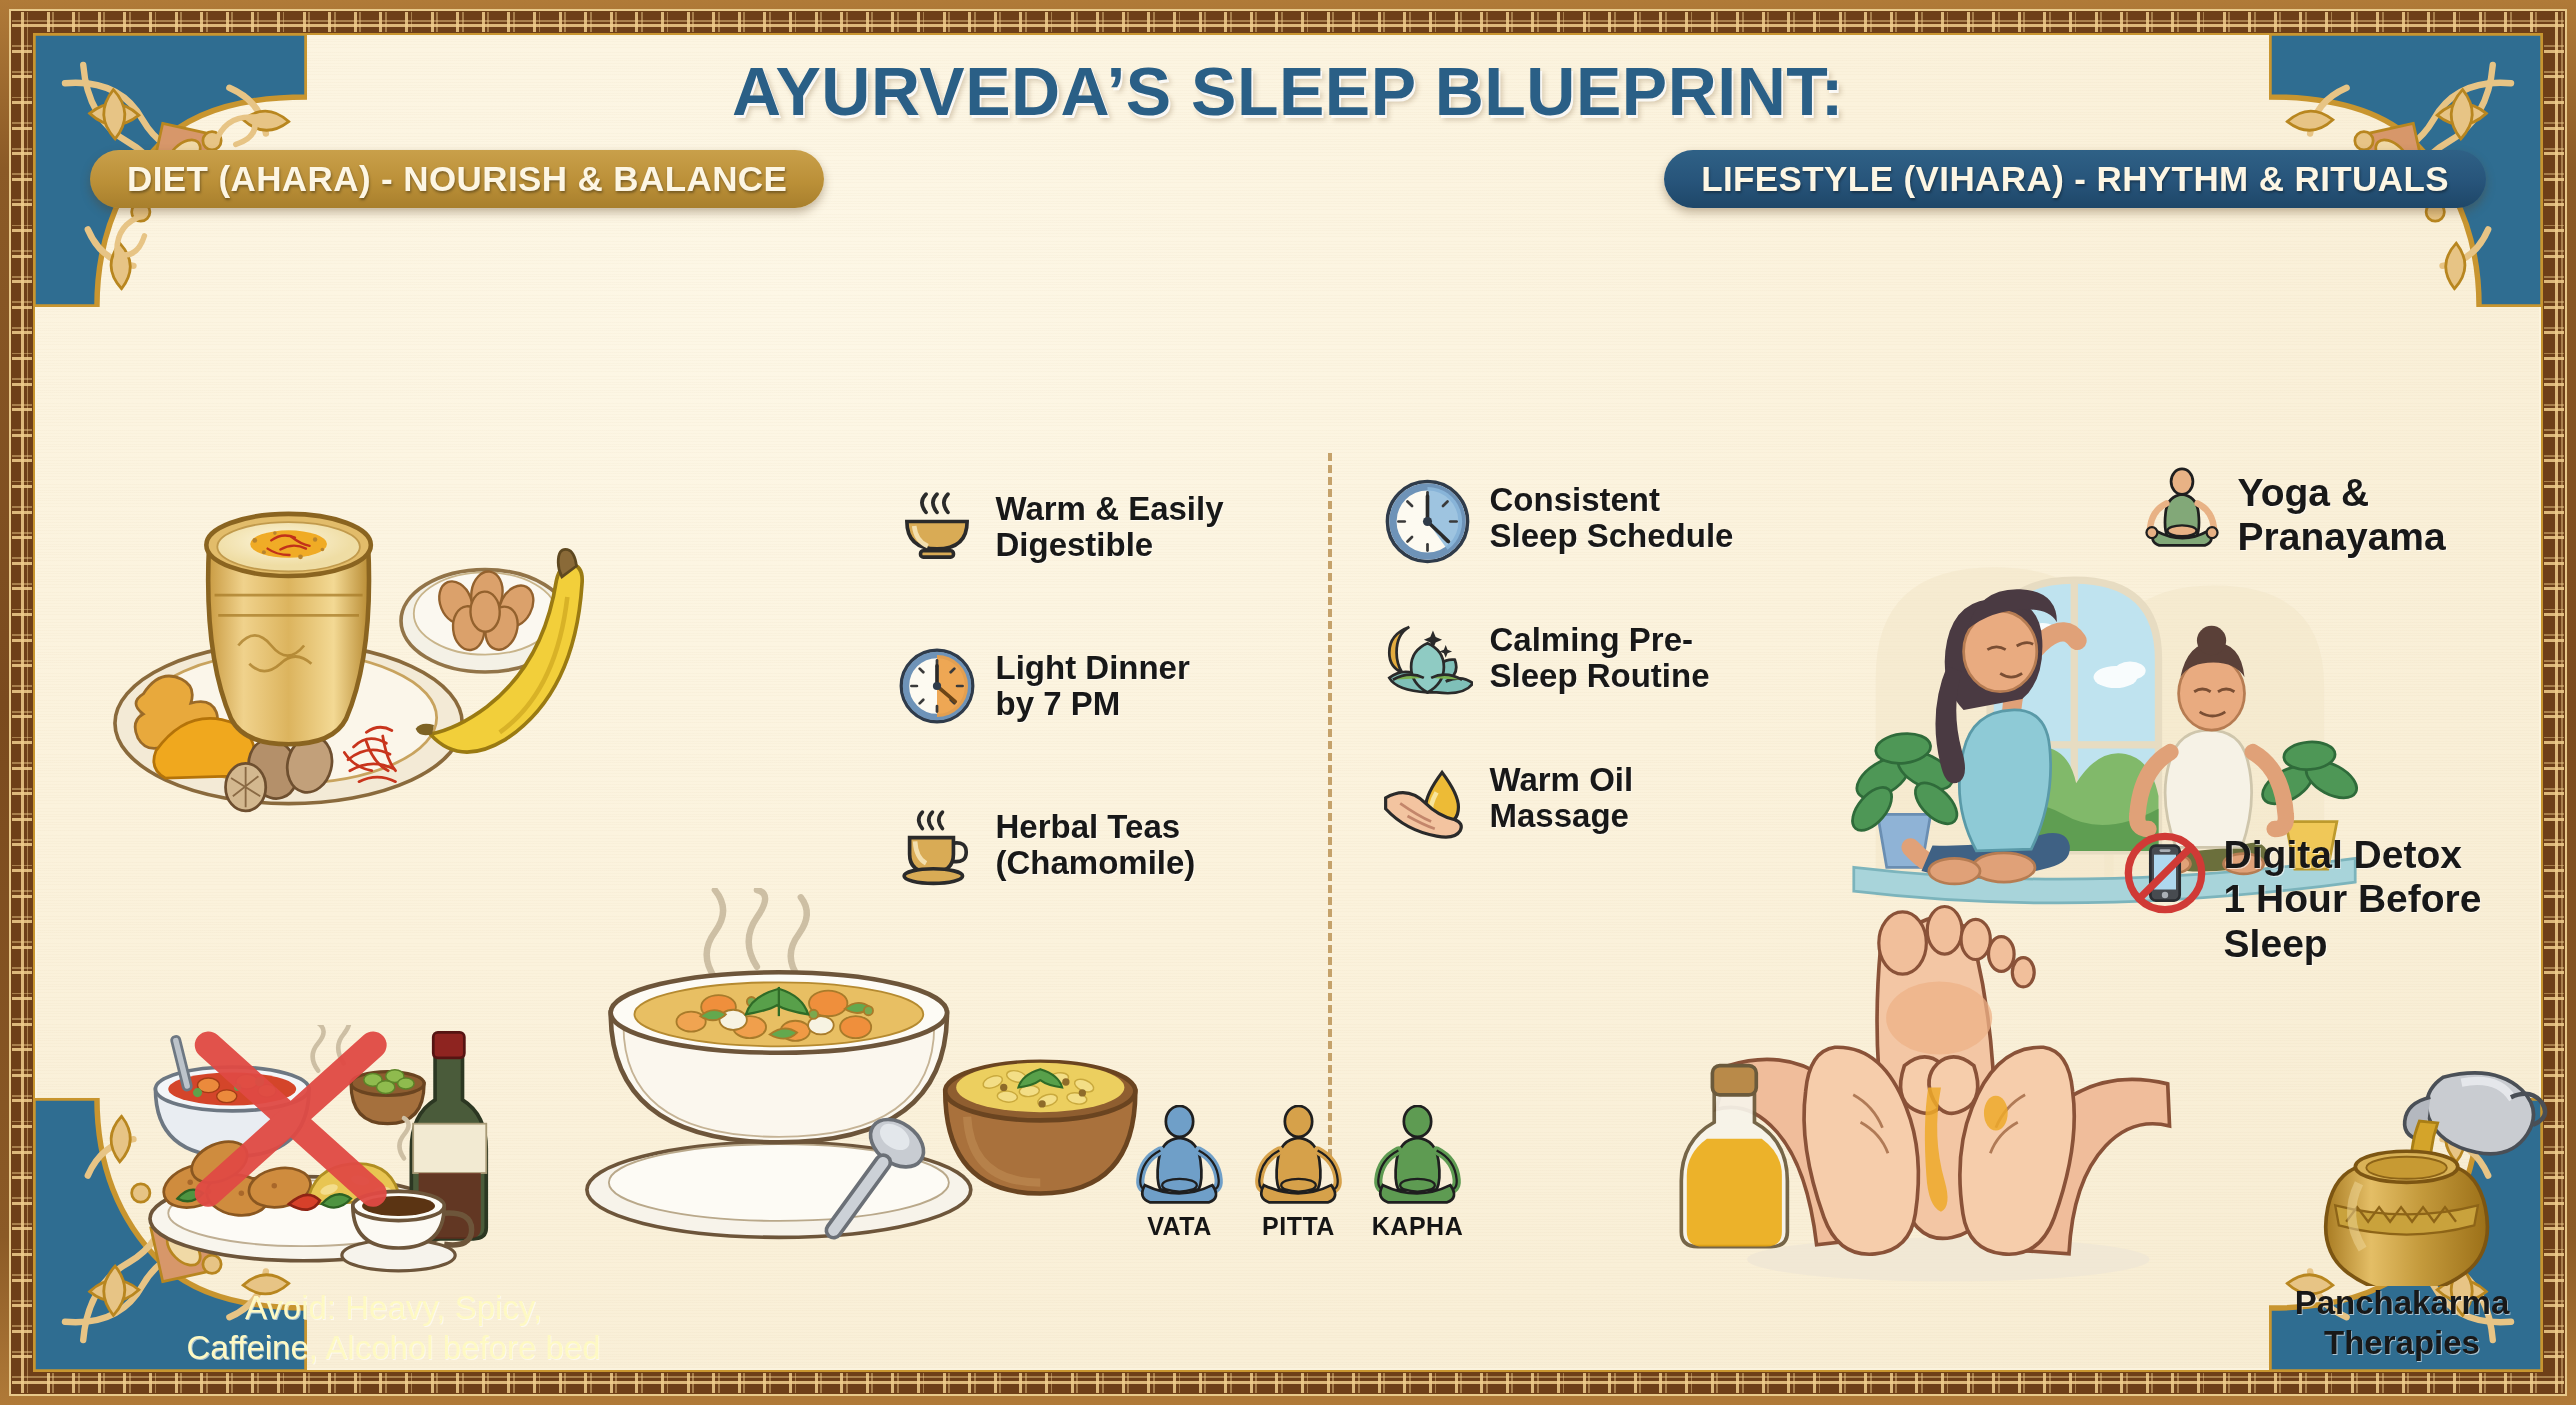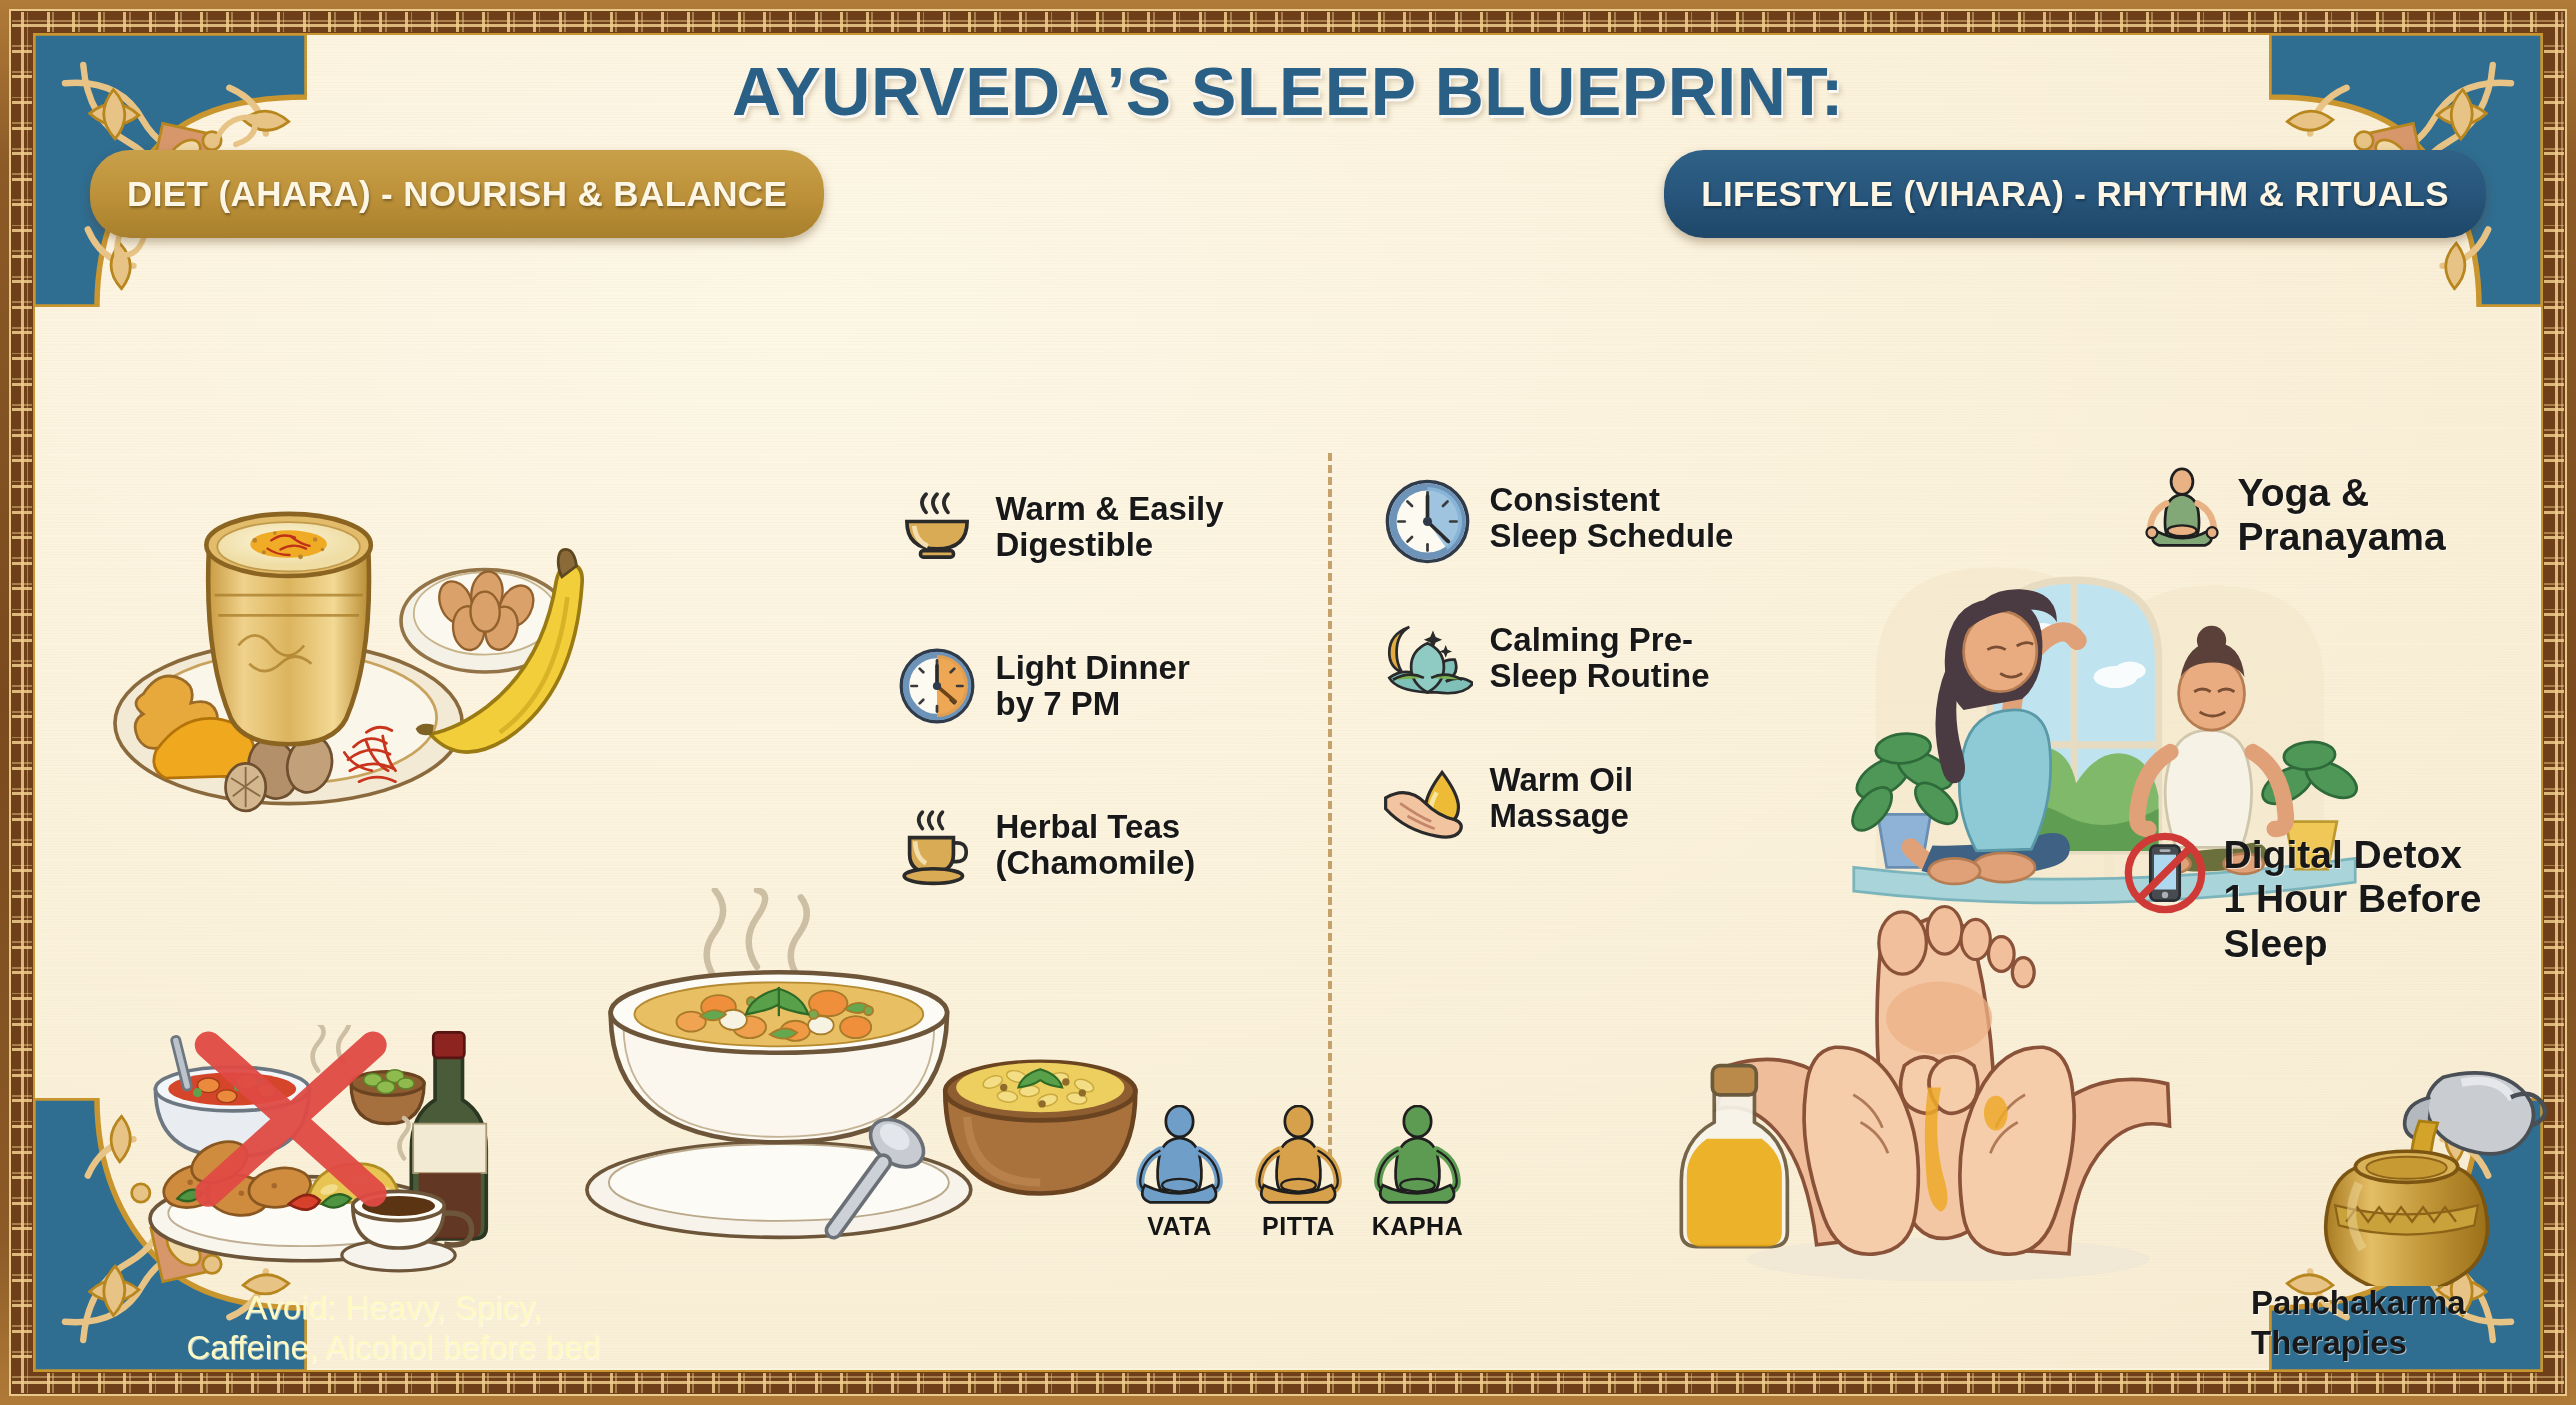--- a/index.html
+++ b/index.html
@@ -67,21 +67,21 @@
     text-shadow:1.8px 2.7px 0 rgba(255,255,255,.85), 3.7px 4.6px 5.5px rgba(110,80,40,.25);
   }
   .title2 {
     font-size:68px; font-weight:bold; color:#141414;
     letter-spacing:0.3px; line-height:1.08; margin-top:5.5px;
     text-shadow:1.8px 2.7px 0 rgba(255,255,255,.7), 3.7px 4.6px 6.4px rgba(110,80,40,.28);
   }
 
   .banners { display:flex; justify-content:space-between; padding:24px 53px 0 53px; }
   .banner {
-    border-radius:40px; padding:24px 37px;
+    border-radius:40px; padding:9px 37px;
     color:#fdf6e4; font-size:35px; font-weight:bold; letter-spacing:0.4px;
     text-shadow:0.9px 1.8px 2.7px rgba(0,0,0,.35);
     box-shadow:0 4.6px 10px rgba(90,60,25,.35);
     white-space:nowrap;
   }
   .banner-diet { background:linear-gradient(180deg,#c9a04a 0%,#bb9038 55%,#a87f2c 100%); }
   .banner-life { background:linear-gradient(180deg,#2f6186 0%,#27547a 55%,#1e4768 100%); }
 
   .divider {
     position:absolute; left:1291px; top:416px; width:0; height:704px;
@@ -107,21 +107,21 @@
     font-size:39px; font-weight:bold; color:#181818; line-height:1.14;
     text-shadow:0.9px 0.9px 0 rgba(255,255,255,.6); padding-top:3.7px;
   }
 
   .avoid-caption {
     position:absolute; left:64px; top:1251px; width:585px; text-align:center;
     font-size:33px; font-weight:normal; color:#fef9c3; line-height:1.2;
     text-shadow:0.9px 0.9px 0 rgba(255,255,255,.6);
   }
   .pancha-caption {
-    position:absolute; left:2214px; top:1246px; width:302px; text-align:left;
+    position:absolute; left:2214px; top:1246px; width:302px; text-align:center;
     font-size:33px; font-weight:bold; color:#181818; line-height:1.2;
     text-shadow:0.9px 0.9px 0 rgba(255,255,255,.6);
   }
 
   
   .doshas { position:absolute; left:1093px; top:1068px; }
   .dosha-figs{ display:flex; gap:20px; align-items:flex-end; }
   .dosha-names{ display:flex; gap:20px; margin-top:1.8px;}
   .dosha-name{ width:99px; text-align:center; font-size:25px; font-weight:bold; color:#151515; letter-spacing:0.5px;}
   .dosha-caption{

